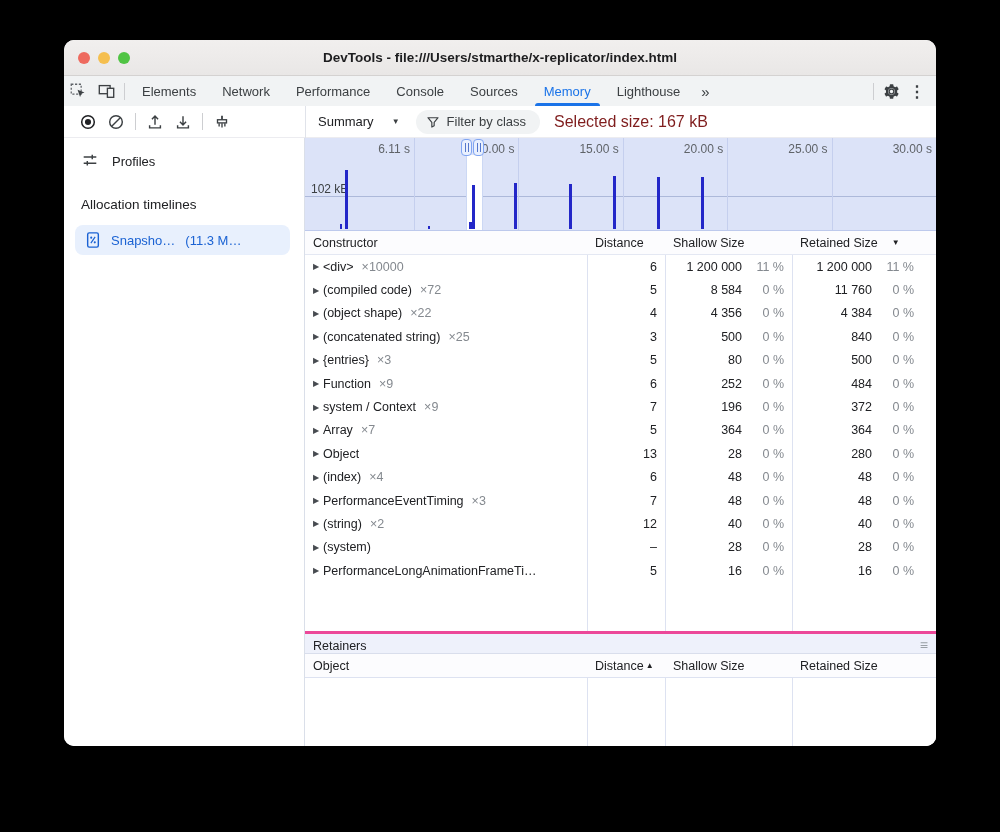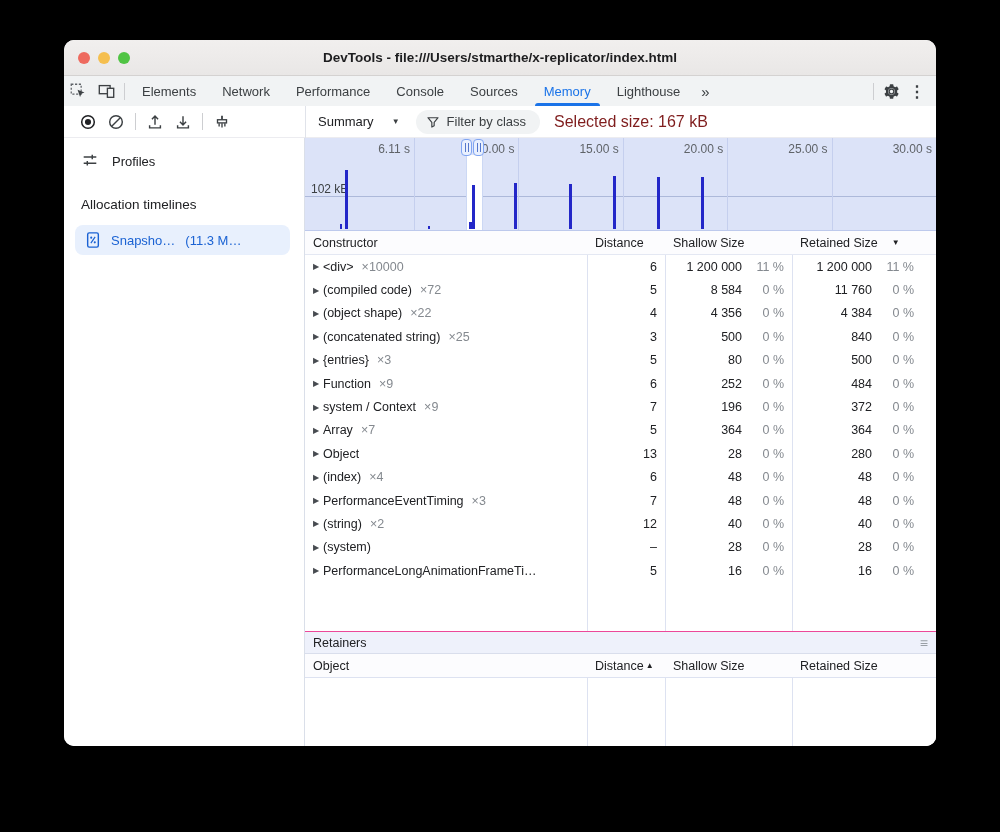--- a/index.html
+++ b/index.html
@@ -79,22 +79,22 @@
   .c-shal  { width:127px; display:flex; }
   .c-ret   { width:144px; display:flex; padding-right:22px; }
   .c-shal .num, .c-ret .num { flex:1; text-align:right; }
   .c-shal .pct, .c-ret .pct { width:42px; text-align:right; color:#84898f; }
   .c-shal { padding-right:8px; }
   .tri { font-size:8px; color:#474b50; width:10px; margin-left:8px; flex:none; }
   .cnt { color:#84898f; margin-left:8px;text-align:center; }
   .nm { overflow:hidden; text-overflow:ellipsis; }
 
   
-  .retainers-bar { height:23px; background:#eef1fb; border-top:1px solid #ec4899; border-bottom:1px solid #d9deec;
-                   display:flex; align-items:center; justify-content:space-between; padding:0 8px; font-size:12.5px; flex:none; }
+  .retainers-bar { height:23px; background:#eef1fb; border-top:3px solid #ec4899; border-bottom:1px solid #d9deec;
+                   display:flex; align-items:flex-end; justify-content:space-between; padding:0 8px; font-size:12.5px; flex:none; }
   .hamburger { color:#9aa0a6; font-size:14px; }
   .ret-header { height:24px; flex:none; position:relative; font-size:12.5px; }
   .ret-header .grid-header { border-bottom:1px solid #dde2f1; background:#fcfcfe; height:24px; }
   .ret-body { flex:1; position:relative; background:#fff; }
   svg { display:block; }
 </style>
 </head>
 <body>
 
 <div class="window">

